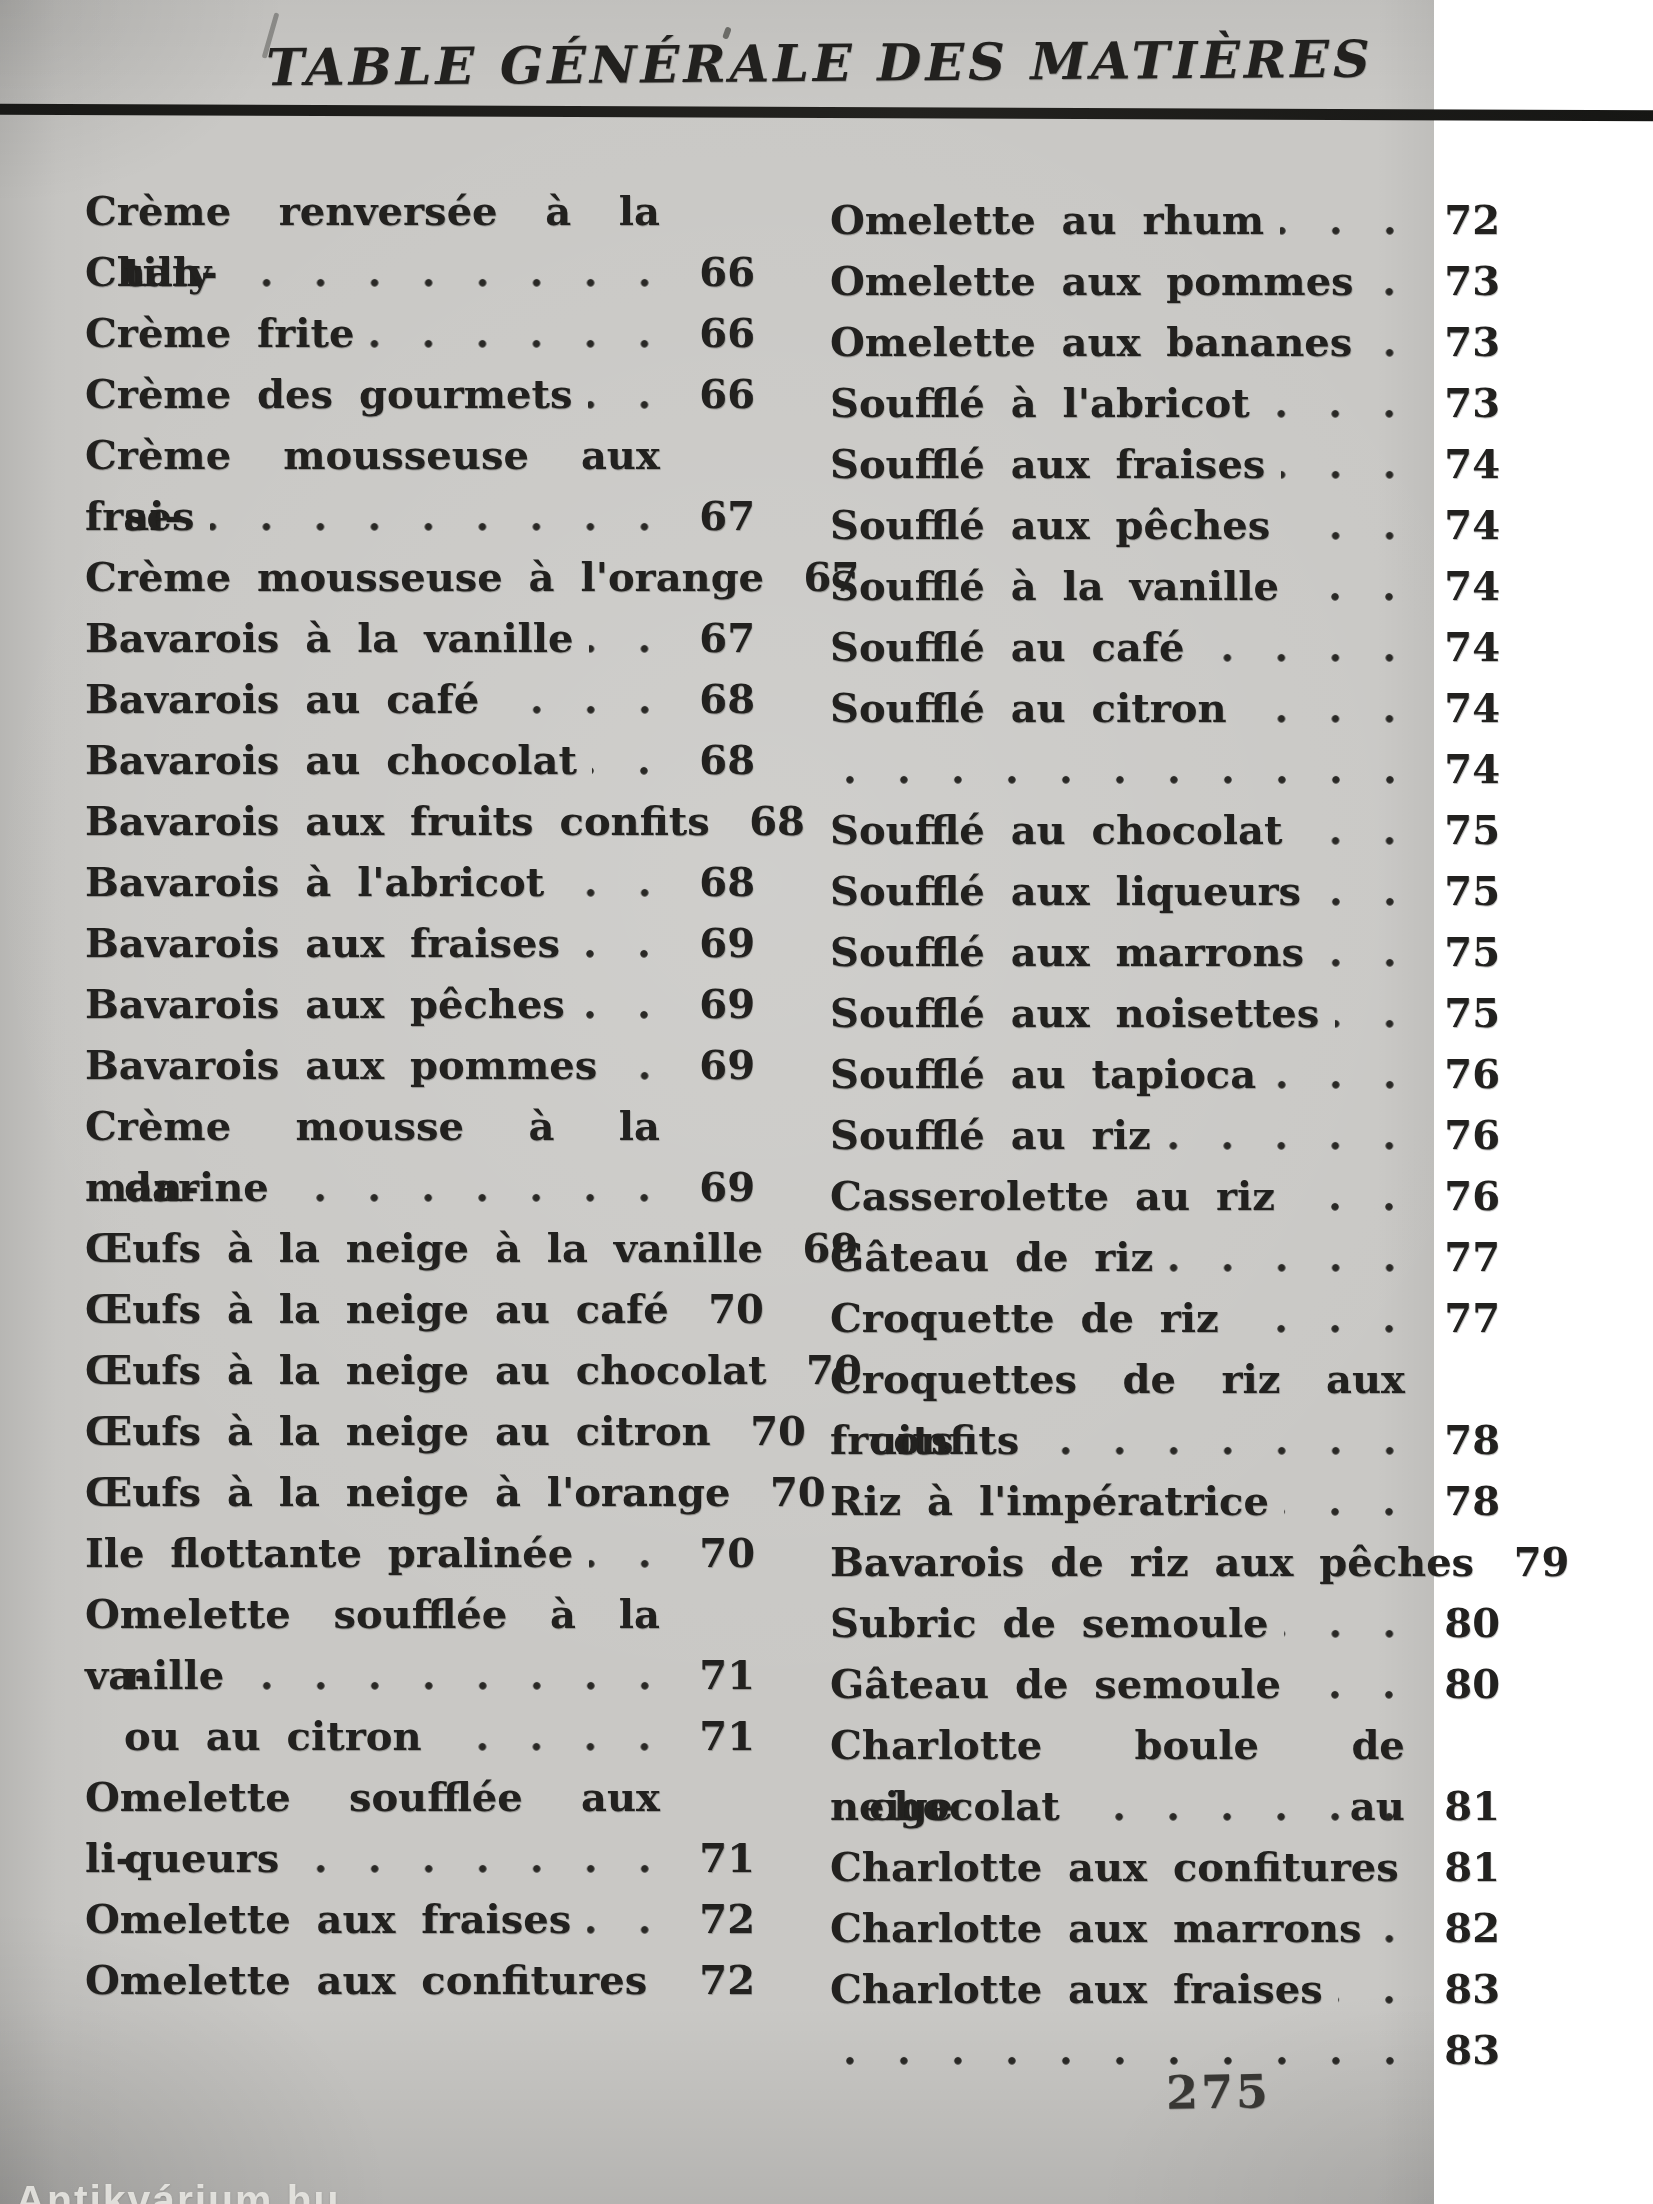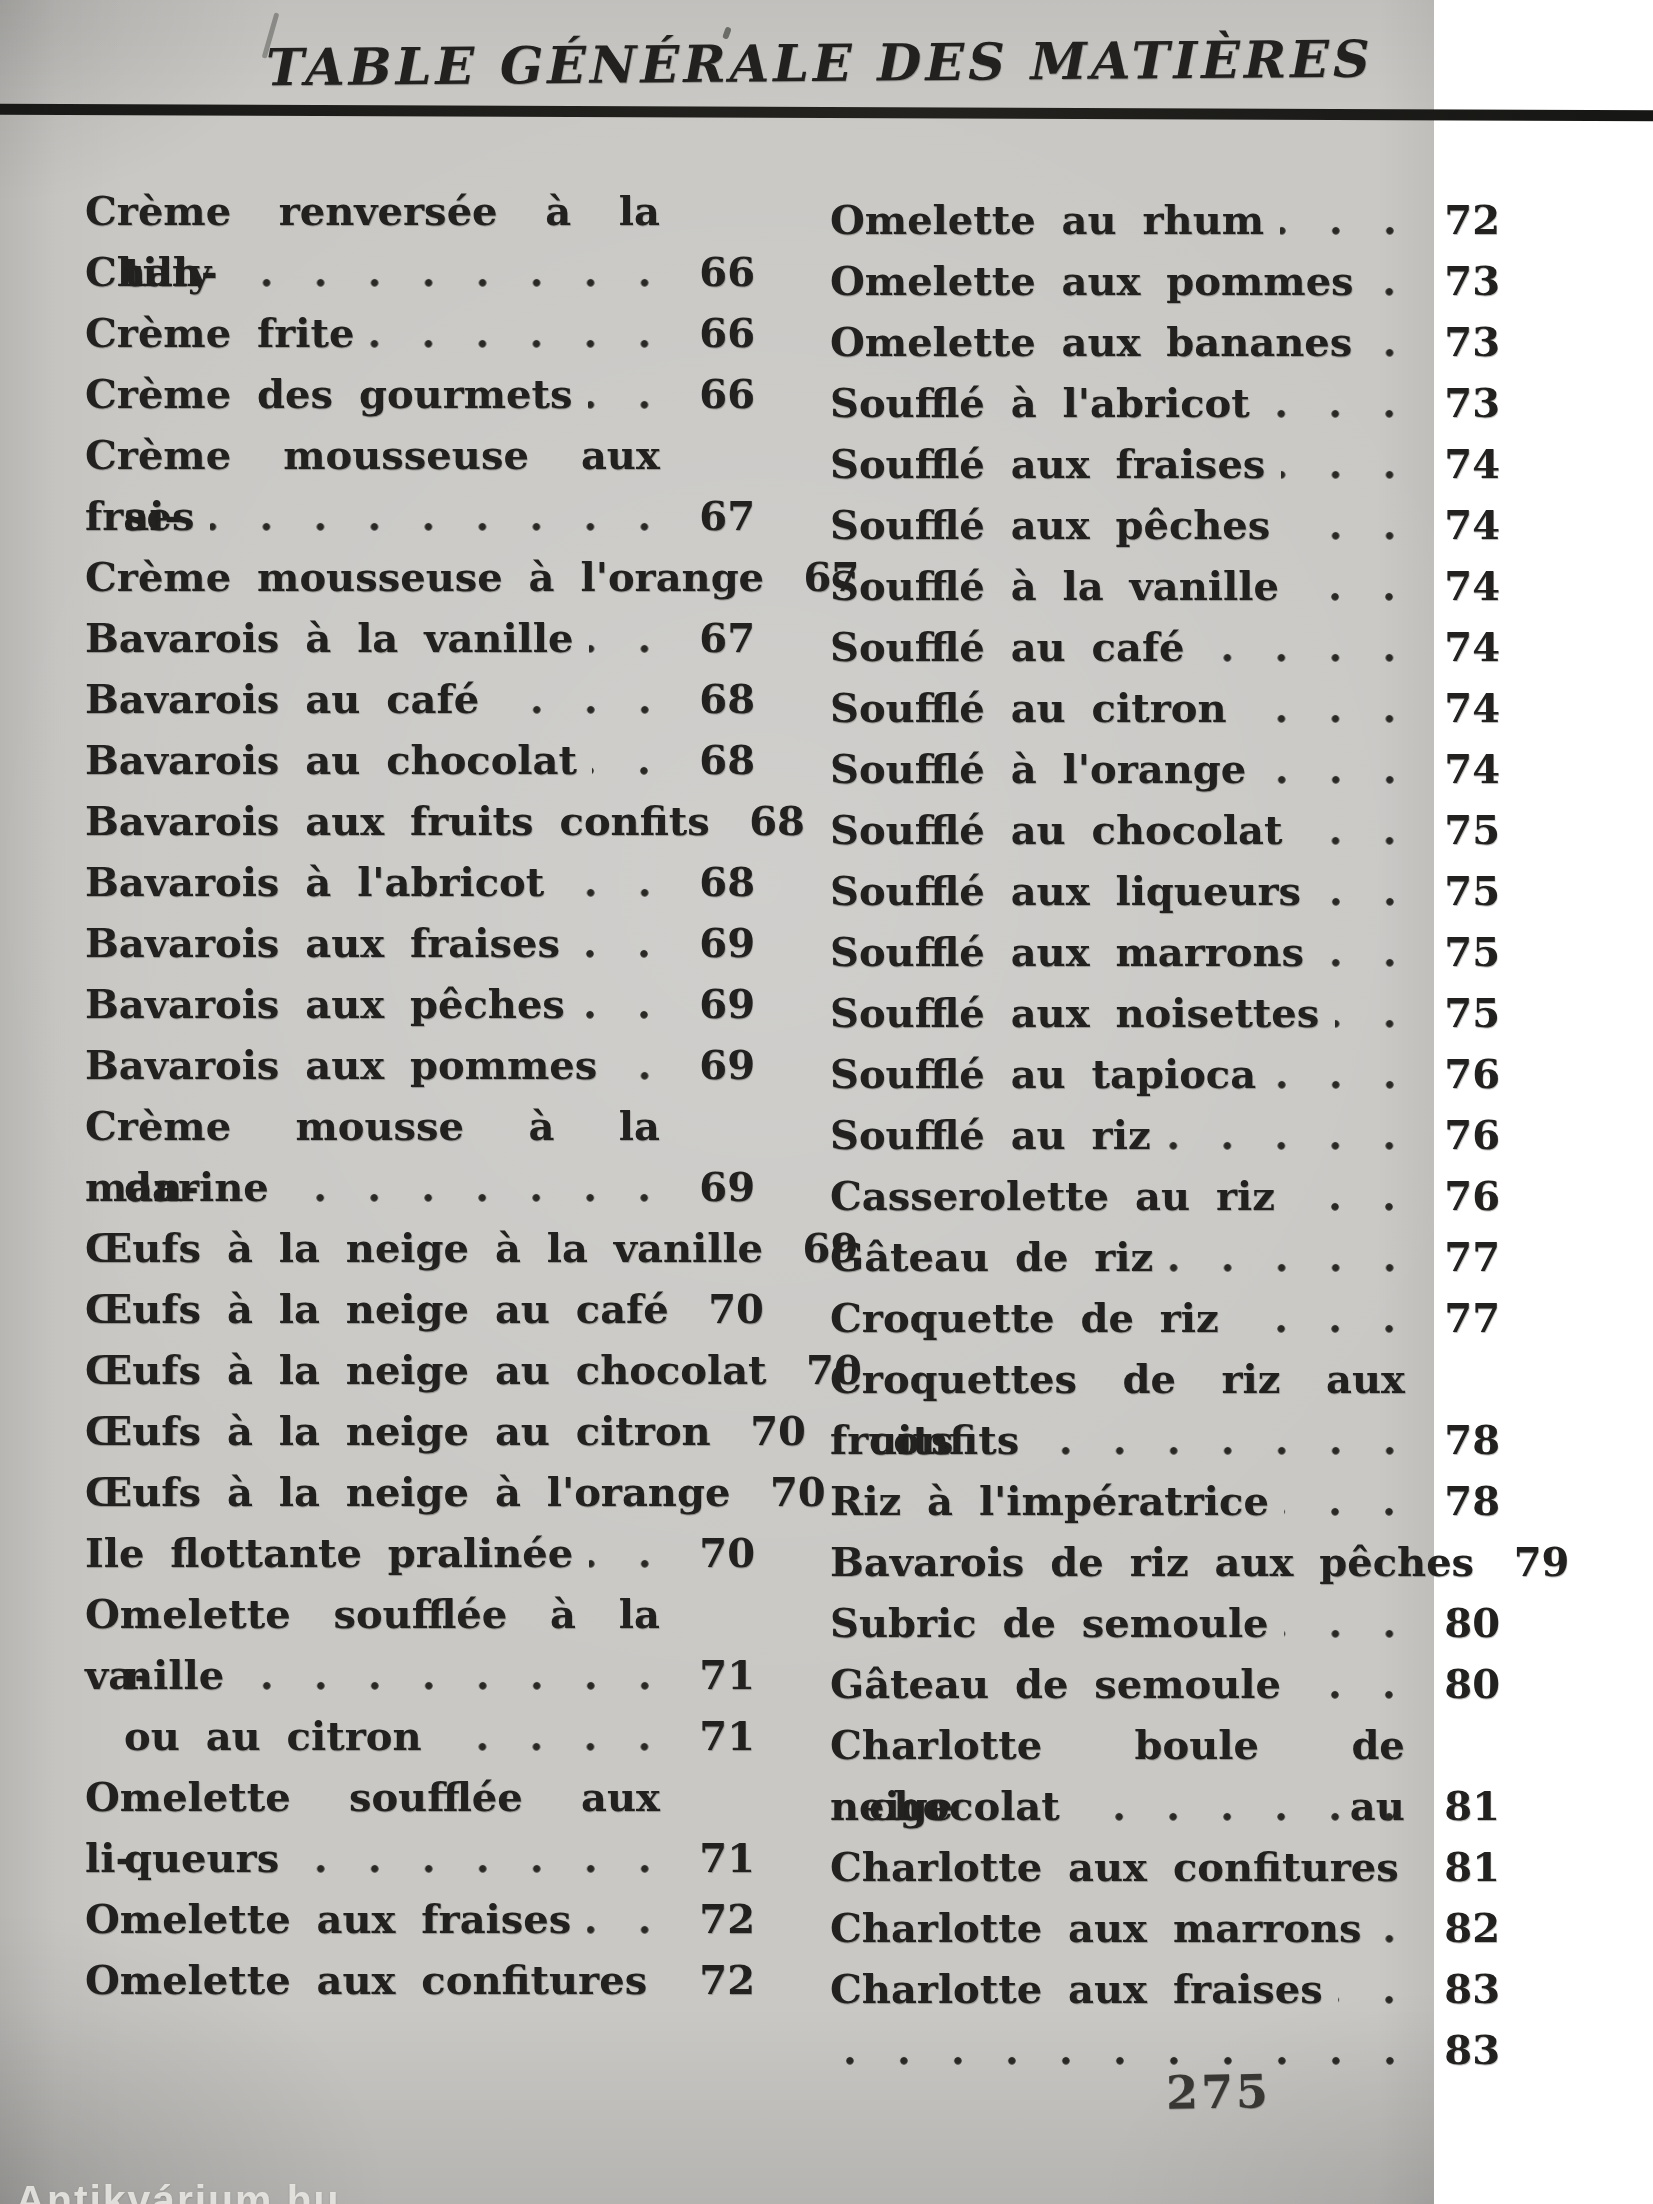--- a/index.html
+++ b/index.html
@@ -331,21 +331,20 @@
         <span class="pg">74</span>
       </div>
 
       <div class="line">
         <span class="txt">Soufflé au citron</span>
         <span class="leader"></span>
         <span class="pg">74</span>
       </div>
 
       <div class="line">
-        <span class="txt">Soufflé à l'orange</span>
         <span class="leader"></span>
         <span class="pg">74</span>
       </div>
 
       <div class="line">
         <span class="txt">Soufflé au chocolat</span>
         <span class="leader"></span>
         <span class="pg">75</span>
       </div>
 

